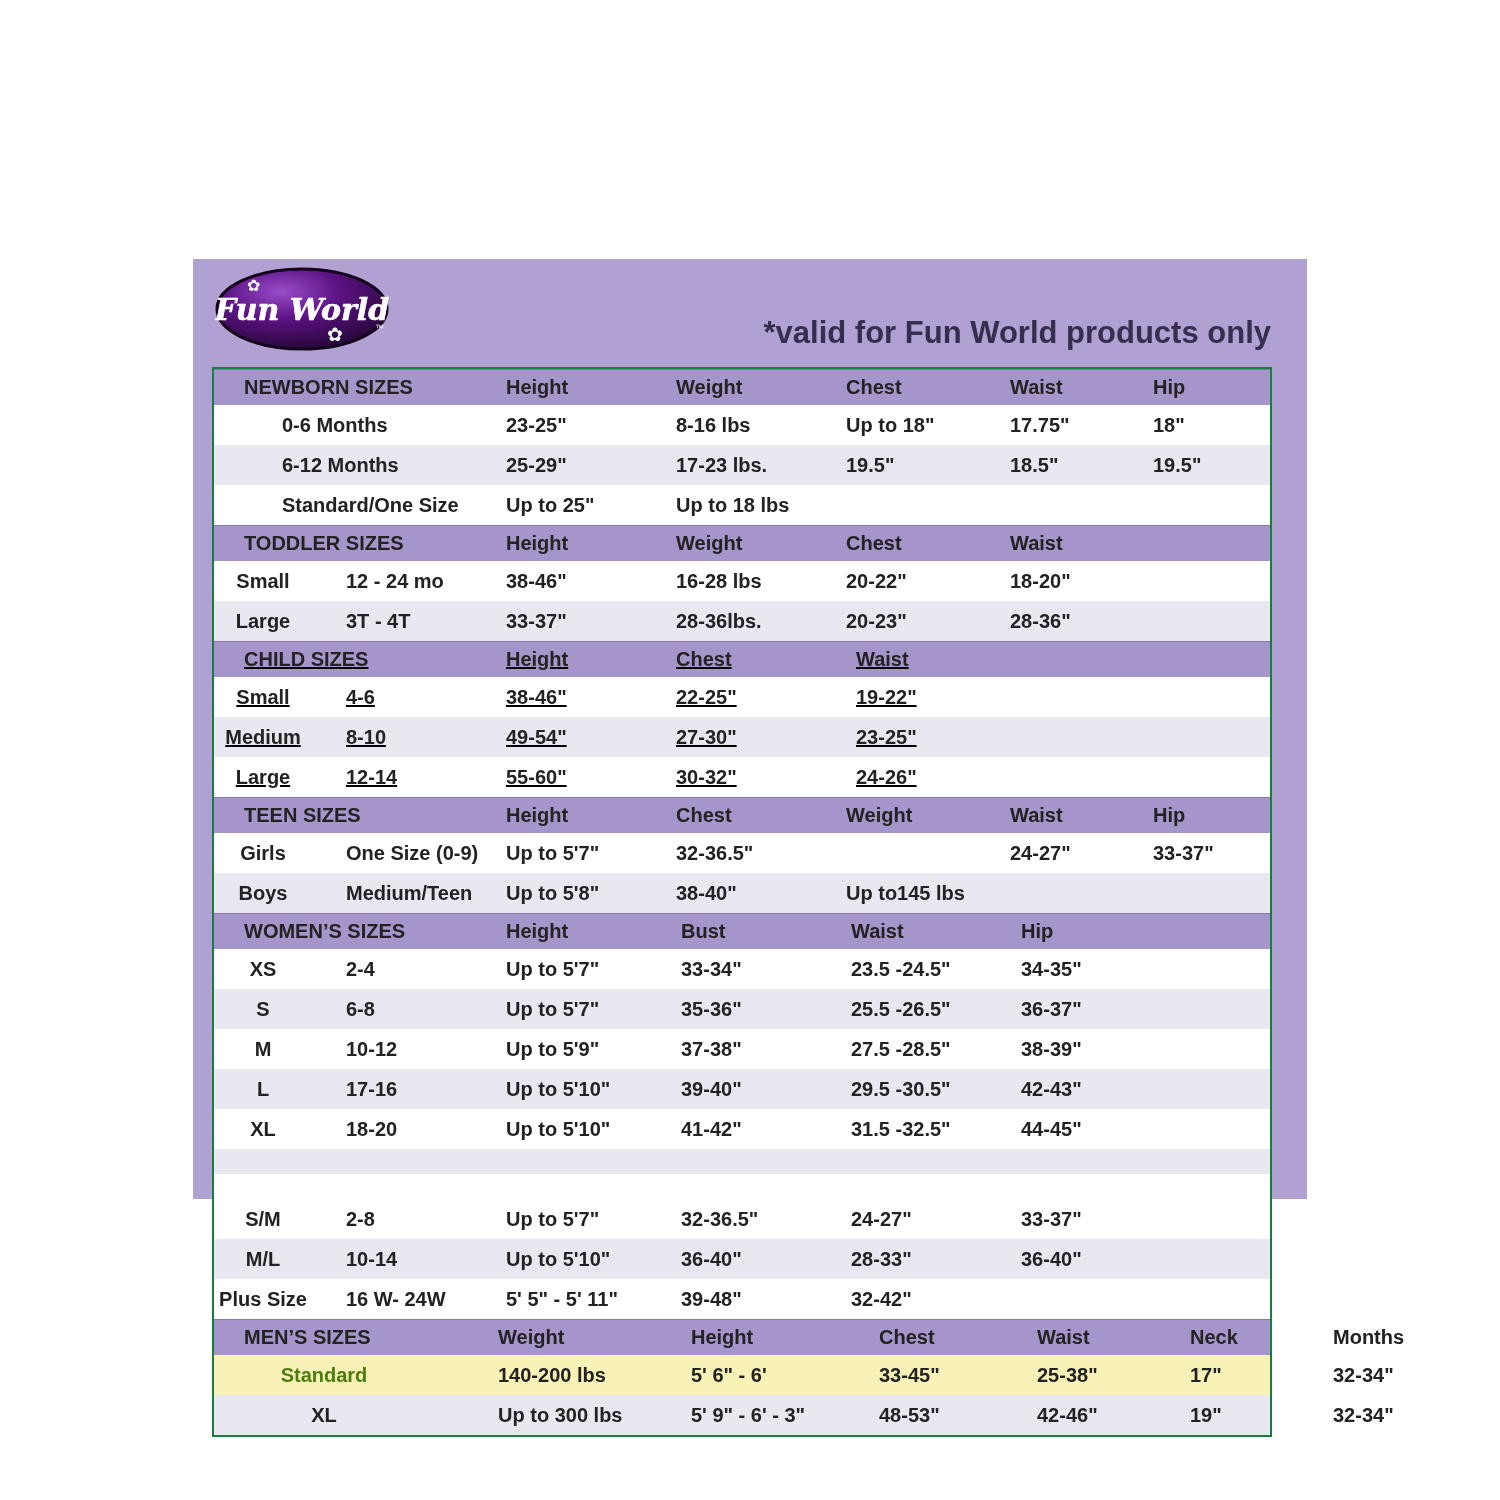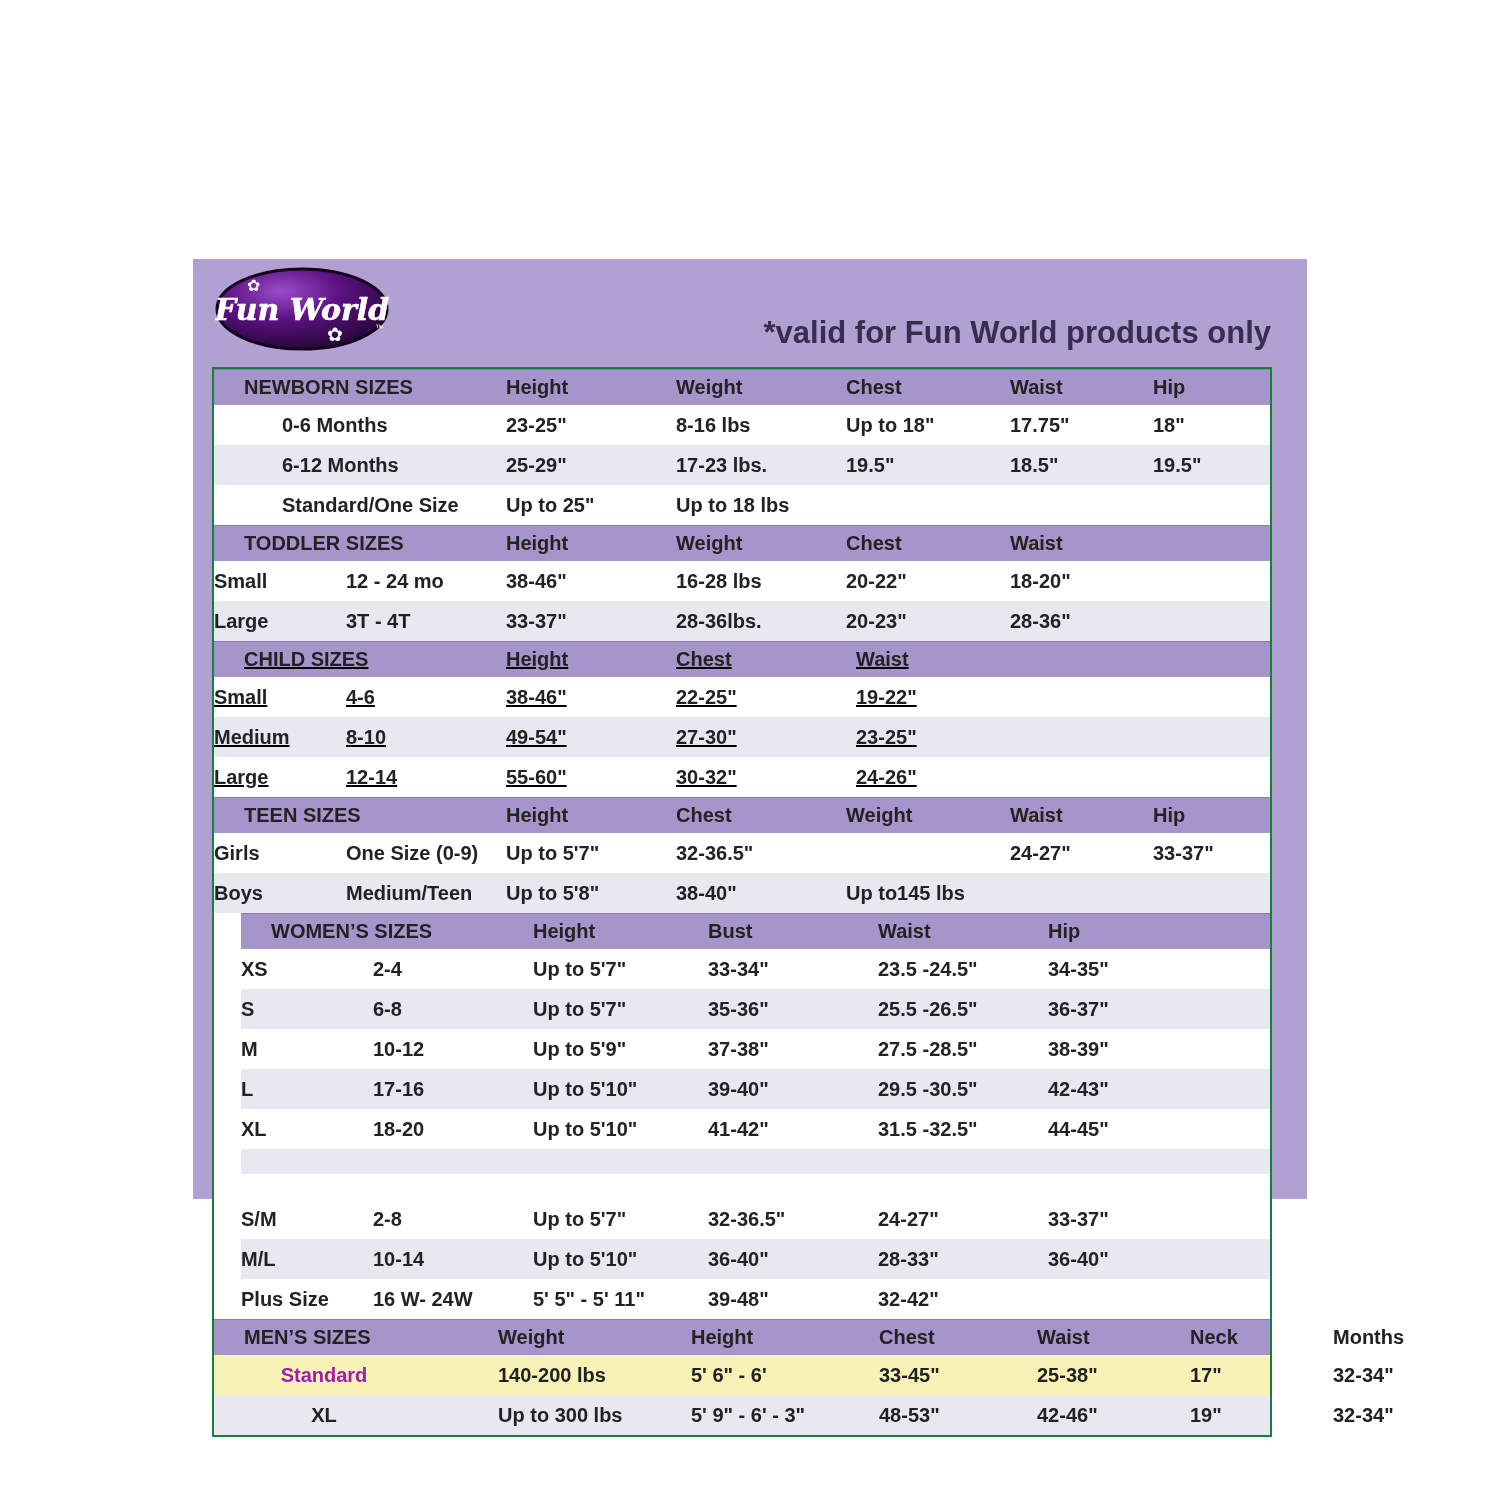--- a/index.html
+++ b/index.html
@@ -18,41 +18,41 @@
     font-size:31px;font-weight:700;color:#352e4e;letter-spacing:0px;
   }
   .chart{
     position:absolute;left:19px;top:108px;width:1060px;
     border:2px solid #15803d;background:#ffffff;box-sizing:border-box;
   }
   .grid{display:grid;align-items:center;}
   .grid-newborn,.grid-teen{grid-template-columns:108px 178px 170px 170px 164px 143px 1fr;}
   .grid-toddler{grid-template-columns:108px 178px 170px 170px 164px 160px 1fr;}
   .grid-child{grid-template-columns:108px 178px 170px 180px 160px 1fr;text-decoration:underline;}
-  .grid-women{grid-template-columns:108px 178px 175px 170px 170px 160px 1fr;margin-left:27px;}
+  .grid-women{grid-template-columns:108px 178px 175px 170px 170px 160px 1fr;}
   .grid-men{grid-template-columns:250px 165px 160px 130px 125px 115px 1fr;gap:28px;}
   .band{background:var(--band,#a695ca);height:35px;border-top:1px solid #8b79ae;}
   .sec-title{
     font-size:26px;font-weight:700;color:#342c52;padding-left:30px;
     letter-spacing:0px;white-space:nowrap;
   }
   .col-head{font-size:23px;font-weight:700;color:#342c52;padding-left:6px;white-space:nowrap;}
   .span2{grid-column:1 / 3;}
   .row{height:40px;}
   .row.spacer{height:25px;}
   .bg-white{background:#ffffff;}
   .bg-gray{background:var(--rowgray,#e9e7ef);}
   .bg-yellow{background:var(--highlight,#f8f2b6);}
   .cell{font-size:20px;font-weight:700;color:#222222;white-space:nowrap;}
   .lab-single{grid-column:1 / 3;padding-left:68px;}
-  .lab1{text-align:left;padding-right:10px;}
+  .lab1{text-align:center;padding-right:10px;}
   .lab2{padding-left:24px;}
   .lab-men{text-align:center;padding-right:30px;}
   .val{padding-left:6px;}
-  .bg-yellow .olive{color:#a21caf;}
+  .bg-yellow .olive{color:#4d7c0f;}
 </style>
 </head>
 <body>
 
 <div class="panel">
 
   <svg class="logo" viewBox="0 0 175 84" aria-hidden="true">
     <defs>
       <radialGradient id="lg" cx="38%" cy="28%" r="85%">
         <stop offset="0%" stop-color="#9a4cc9"></stop>

